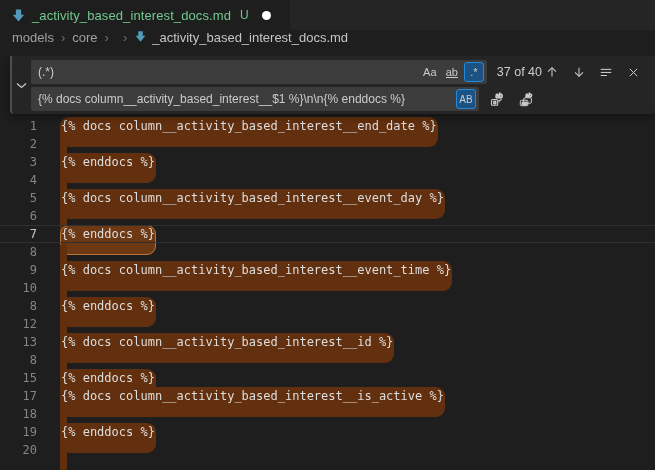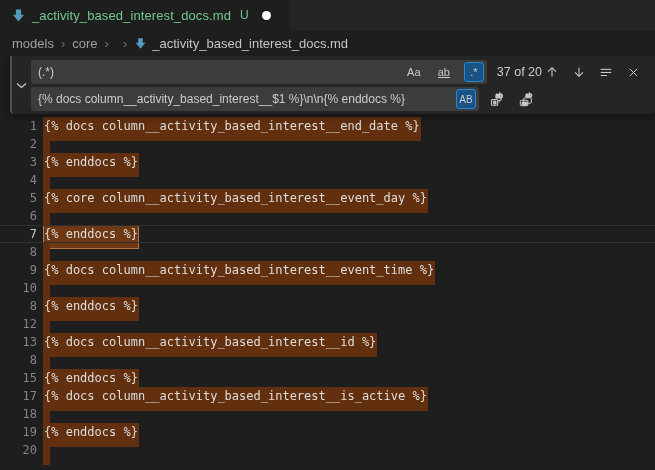--- a/index.html
+++ b/index.html
@@ -13,39 +13,39 @@
   .tab {
     display:flex; align-items:center; gap:6px; padding:0 11px;
     background:#1e1e1e; min-width:290px; cursor:pointer;
   }
   .tab-label { font-size:13px; color:#73c991; letter-spacing:0.1px; }
   .tab-git { font-size:12px; color:#73c991; margin-left:3px; }
   .tab-dirty { width:9px; height:9px; border-radius:50%; background:#ffffff; margin-left:7px; }
   .seti-md { width:15px; height:15px; flex:0 0 auto; }
   
   .breadcrumbs {
-    height:26px; display:flex; align-items:center; padding-left:12px;
+    height:26px; display:flex; align-items:flex-start; padding-left:12px;
     background:#1e1e1e; font-size:13px; color:#a0a0a0; white-space:nowrap;
   }
   .crumb { cursor:pointer; }
   .crumb-sep { color:#6f6f6f; margin:0 7px; font-size:13px; }
   .crumb-file { color:#c5c5c5; margin-left:5px; }
   .breadcrumbs .seti-md { width:13px; height:13px; }
   
   .editor { position:relative; width:655px; height:414px; background:#1e1e1e; overflow:hidden; }
   .code-region { position:absolute; left:0; top:61px; right:0; font-family:"DejaVu Sans Mono", monospace; font-size:12px; }
   .line { position:relative; height:18px; line-height:18px; white-space:pre; }
   .ln {
     display:inline-block; width:37px; text-align:right; color:#858585;
     vertical-align:top; font-size:12px;
   }
   .line.current .ln { color:#c6c6c6; }
   .txt {
-    display:inline-block; margin-left:6px; height:24px; line-height:18px;
-    color:#dedede; background:#63300f; padding:0 1px; vertical-align:top;
+    display:inline-block; margin-left:23px; height:30px; line-height:18px;
+    color:#dedede; background:#63300f; padding:0 1px; vertical-align:top;border-radius:9px;
   }
   .txt.empty { width:7px; padding:0; }
   .txt.cur-match { background:#6d3814; outline:1px solid #b8743a; outline-offset:-1px; }
   .line.current::after {
     content:''; position:absolute; left:0; right:0; top:0; bottom:0;
     border-top:1px solid #303031; border-bottom:1px solid #303031; pointer-events:none;
   }
   
   .find-widget {
     position:absolute; top:0; left:10px; right:0; height:58px;
@@ -61,21 +61,21 @@
   .fw-row { display:flex; align-items:center; height:24px; margin-bottom:3px; }
   .inp-wrap { position:relative; }
   .inp-wrap.search { width:461px; }
   .inp-wrap.replace { width:448px; }
   .fw-input {
     width:100%; height:24px; background:#3c3c3c; border:none; outline:none;
     border-radius:2px; color:#cccccc; font-size:12px;
     font-family:"Liberation Sans", sans-serif; padding:0 78px 0 7px;
   }
   .inp-wrap.replace .fw-input { padding-right:40px; }
-  .opt-group { position:absolute; right:3px; top:2px; display:flex; gap:10px; }
+  .opt-group { position:absolute; right:3px; top:2px; display:flex; gap:2px; }
   .opt-btn {
     width:20px; height:20px; border-radius:3px; display:flex; align-items:center;
     justify-content:center; color:#cccccc; font-size:11px; cursor:pointer;
     border:1px solid transparent; user-select:none;
   }
   .opt-btn .uline { border-bottom:1px solid #cccccc; line-height:10px; display:inline-block; }
   .opt-btn.active { background:#195283; border-color:#2488db; }
   .find-count { margin-left:10px; font-size:12.5px; color:#cccccc; white-space:nowrap; }
   .fw-actions { display:flex; align-items:center; gap:7px; margin-left:auto; padding-right:4px; }
   .icon-btn {
@@ -113,21 +113,21 @@
     </svg>
     <span class="crumb crumb-file">_activity_based_interest_docs.md</span>
   </div>
 
   <div class="editor">
     <div class="code-region">
         <div class="line"><span class="ln">1</span><span class="txt">{% docs column__activity_based_interest__end_date %}</span></div>
         <div class="line"><span class="ln">2</span><span class="txt empty"></span></div>
         <div class="line"><span class="ln">3</span><span class="txt">{% enddocs %}</span></div>
         <div class="line"><span class="ln">4</span><span class="txt empty"></span></div>
-        <div class="line"><span class="ln">5</span><span class="txt">{% core column__activity_based_interest__event_day %}</span></div>
+        <div class="line"><span class="ln">5</span><span class="txt">{% docs column__activity_based_interest__event_day %}</span></div>
         <div class="line"><span class="ln">6</span><span class="txt empty"></span></div>
         <div class="line current"><span class="ln">7</span><span class="txt cur-match">{% enddocs %}</span></div>
         <div class="line"><span class="ln">8</span><span class="txt empty"></span></div>
         <div class="line"><span class="ln">9</span><span class="txt">{% docs column__activity_based_interest__event_time %}</span></div>
         <div class="line"><span class="ln">10</span><span class="txt empty"></span></div>
         <div class="line"><span class="ln">8</span><span class="txt">{% enddocs %}</span></div>
         <div class="line"><span class="ln">12</span><span class="txt empty"></span></div>
         <div class="line"><span class="ln">13</span><span class="txt">{% docs column__activity_based_interest__id %}</span></div>
         <div class="line"><span class="ln">8</span><span class="txt empty"></span></div>
         <div class="line"><span class="ln">15</span><span class="txt">{% enddocs %}</span></div>
@@ -149,21 +149,21 @@
           <div class="inp-wrap search">
             <input class="fw-input" type="text" spellcheck="false" value="(.*)" style="">
             <div class="opt-group">
               <span class="opt-btn">Aa</span>
               <span class="opt-btn">
                   <span class="uline">ab</span>
                 </span>
               <span class="opt-btn active">.*</span>
             </div>
           </div>
-          <span class="find-count">37 of 20</span>
+          <span class="find-count">37 of 40</span>
           <div class="fw-actions">
             <span class="icon-btn">
               <svg width="14" height="14" viewBox="0 0 16 16" class="lineicon">
                 <line x1="8" y1="3" x2="8" y2="13"></line>
                   <polyline points="3.5,7.5 8,3 12.5,7.5"></polyline>
               </svg>
             </span>
             <span class="icon-btn">
               <svg width="14" height="14" viewBox="0 0 16 16" class="lineicon">
                 <line x1="8" y1="3" x2="8" y2="13"></line>

